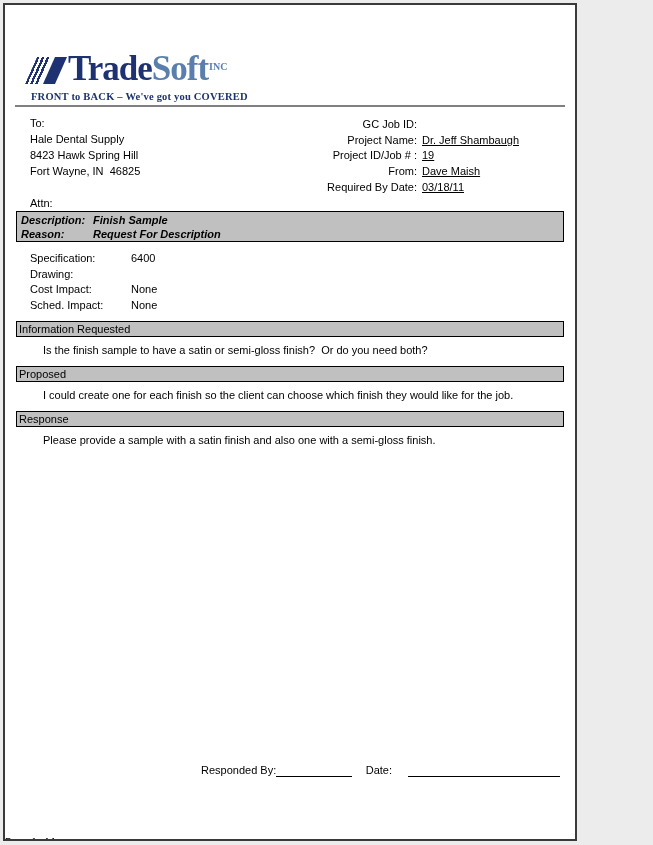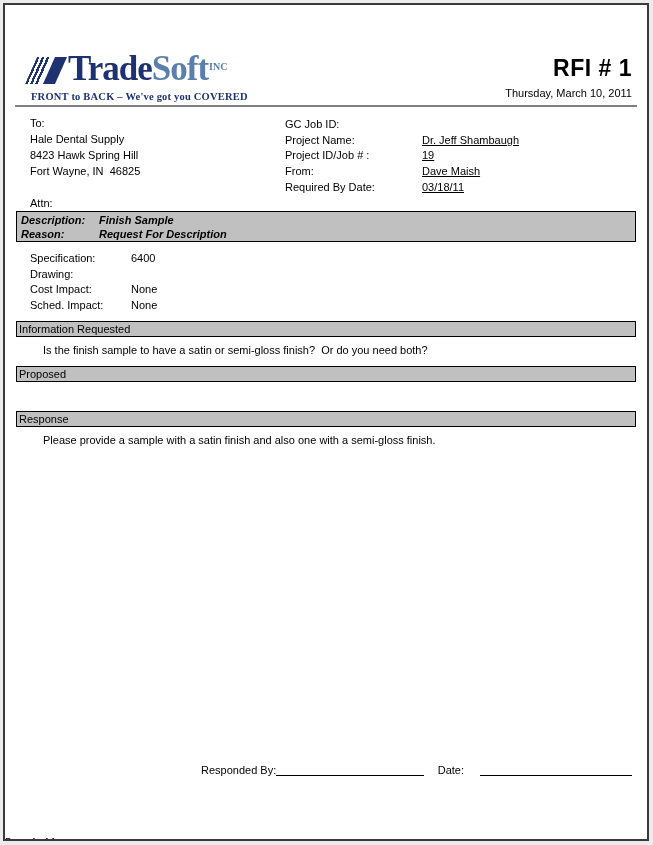--- a/index.html
+++ b/index.html
@@ -7,21 +7,21 @@
   body {
     width: 653px; height: 845px;
     background: #ececec;
     font-family: "Liberation Sans", sans-serif;
     color: #000;
     position: relative;
   }
   .page {
     position: absolute;
     left: 3px; top: 3px;
-    width: 646px; height: 838px;
+    width: 574px; height: 838px;
     background: #fff;
     border: 2px solid #3a3a3a;
     overflow: hidden;
   }
 
   
   .logo-block { position: absolute; left: 26px; top: 46px; }
   .logo-row { display: flex; align-items: center; }
   .logo-icon { display: flex; align-items: flex-end; margin-right: 7px; margin-top: 4px; }
   .logo-bar-striped {
@@ -63,32 +63,32 @@
   }
 
   
   .info-area { position: absolute; top: 110px; left: 0; right: 0; font-size: 11px; }
   .addr-block { position: absolute; left: 25px; top: 0; }
   .addr-row { display: flex; line-height: 16px; white-space: pre; flex-direction: column; }
   .addr-label { width: 36px; }
   .addr-spacer { height: 16px; }
   .proj-block { position: absolute; left: 280px; top: 2px; }
   .proj-row { display: flex; line-height: 15.7px; white-space: pre; }
-  .proj-label { width: 132px; text-align: left; }
+  .proj-label { width: 132px; text-align: right; }
   .proj-value { margin-left: 5px; text-decoration: underline; }
 
   
   .desc-bar {
     position: absolute; left: 11px; right: 11px; top: 206px; height: 31px;
     background: #c0c0c0;
     border: 1px solid #000;
     font-size: 11px; font-style: italic; font-weight: bold;
     padding: 2px 4px;
   }
-  .desc-row { display: flex; line-height: 13.5px; white-space: pre; gap: 6px; }
+  .desc-row { display: flex; line-height: 13.5px; white-space: pre; }
   .desc-label { width: 72px; }
 
   .details-block { position: absolute; left: 25px; top: 246px; font-size: 11px; }
   .detail-row { display: flex; line-height: 15.6px; white-space: pre; gap: 24px; }
   .detail-label { width: 77px; }
 
   .section-bar {
     position: absolute; left: 11px; right: 11px; height: 16px;
     background: #c0c0c0;
     border: 1px solid #000;
@@ -103,21 +103,21 @@
   .bar-info  { top: 316px; }
   .body-info { top: 338px; }
   .bar-prop  { top: 361px; }
   .body-prop { top: 383px; }
   .bar-resp  { top: 406px; }
   .body-resp { top: 428px; }
 
   
   .footer-line {
     position: absolute; left: 196px; right: 15px; top: 758px;
-    display: flex; align-items: flex-start;
+    display: flex; align-items: center;
     font-size: 11px; line-height: 14px;
   }
   .sig-line  { flex: 1; border-bottom: 1px solid #000; height: 13px; margin-right: 14px; }
   .date-label { margin-right: 16px; }
   .date-line { width: 152px; border-bottom: 1px solid #000; height: 13px; }
   .page-label {
     position: absolute; left: 0; right: 22px; top: 832px;
     text-align: left; font-size: 10px;
   }
 </style>
@@ -130,24 +130,20 @@
     <div class="logo-row">
       <div class="logo-icon">
         <div class="logo-bar-striped"></div>
         <div class="logo-bar-solid"></div>
       </div>
       <div class="logo-text"><span class="logo-trade">Trade</span><span class="logo-soft">Soft</span><span class="logo-inc">INC</span></div>
     </div>
     <div class="tagline">FRONT to BACK – We've got you COVERED</div>
   </div>
 
-  <div class="rfi-block">
-    <div class="rfi-number">RFI # 1</div>
-    <div class="rfi-date">Thursday, March 10, 2011</div>
-  </div>
 
   <div class="header-rule"></div>
 
   <div class="info-area">
     <div class="addr-block">
       <div class="addr-row">
         <span class="addr-label">To:</span>
         <span>Hale Dental Supply</span>
       </div>
       <div class="addr-row">
@@ -216,20 +212,21 @@
     <div class="detail-row">
       <span class="detail-label">Sched. Impact:</span>
       <span>None</span>
     </div>
   </div>
 
   <div class="section-bar bar-info">Information Requested</div>
   <div class="section-body body-info">Is the finish sample to have a satin or semi-gloss finish?  Or do you need both?</div>
 
   <div class="section-bar bar-prop">Proposed</div>
+  <div class="section-body body-prop">I could create one for each finish so the client can choose which finish they would like for the job.</div>
 
   <div class="section-bar bar-resp">Response</div>
   <div class="section-body body-resp">Please provide a sample with a satin finish and also one with a semi-gloss finish.</div>
 
   <div class="footer-line">
     <span>Responded By:</span>
     <span class="sig-line"></span>
     <span class="date-label">Date:</span>
     <span class="date-line"></span>
   </div>

